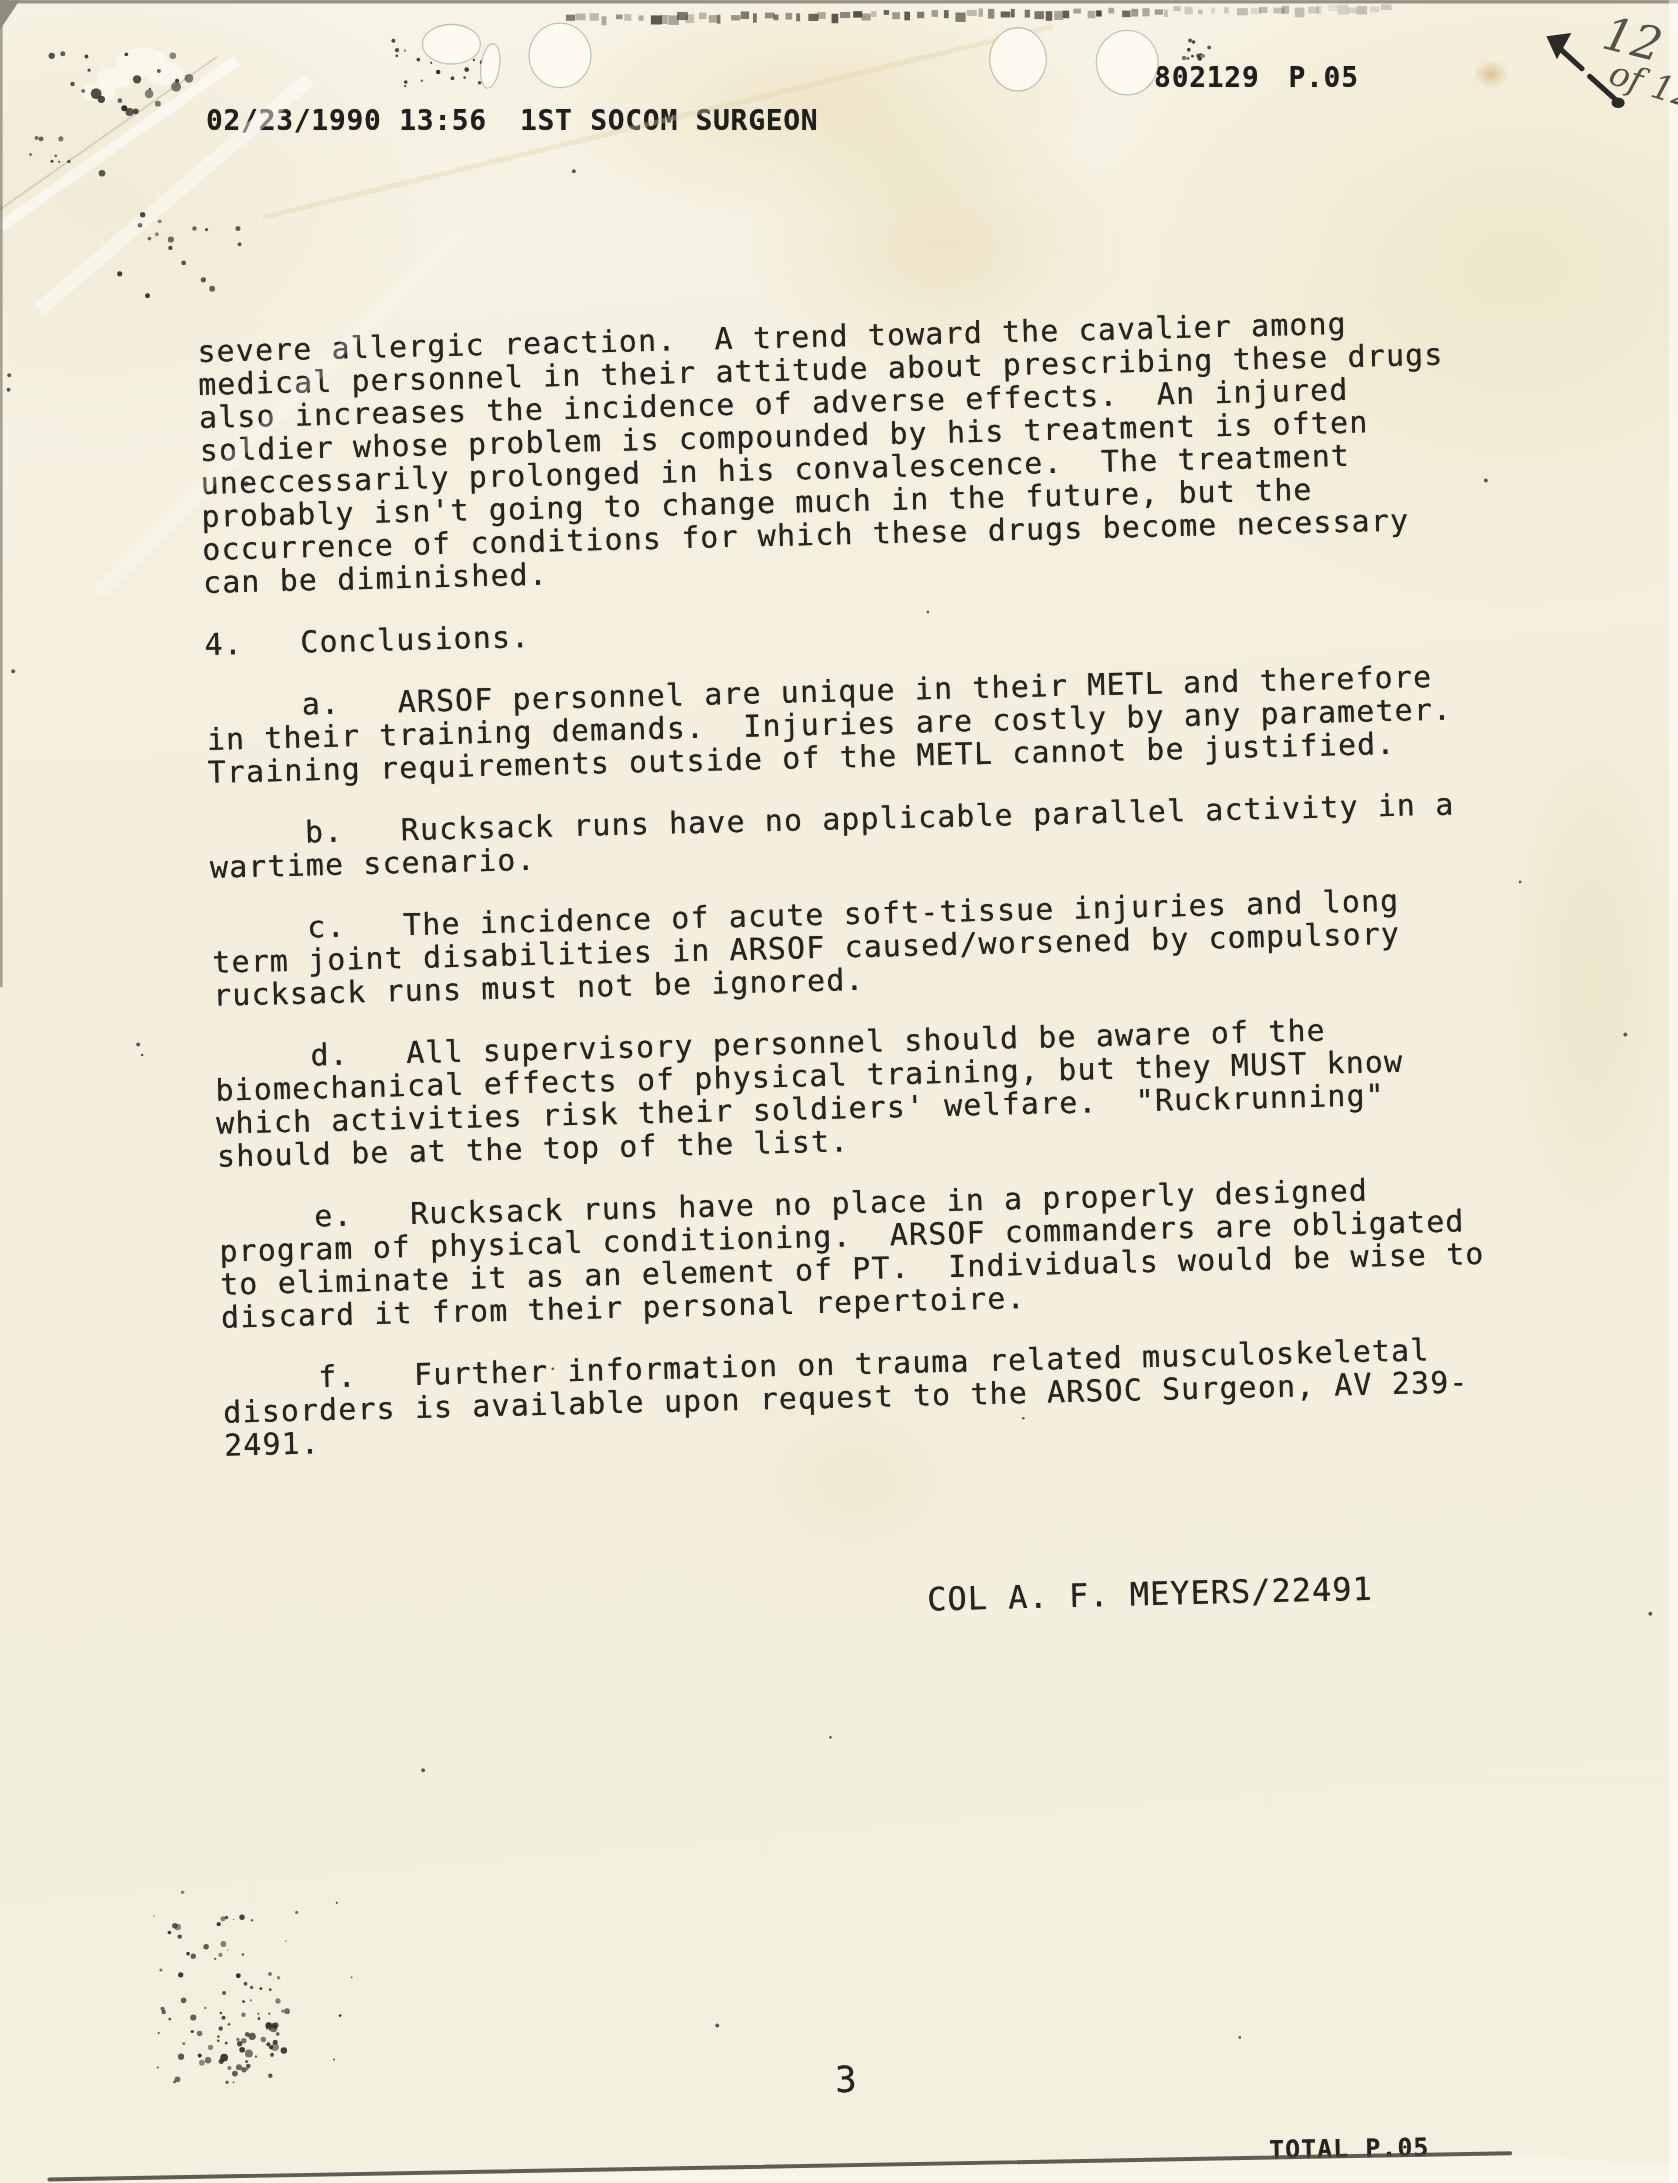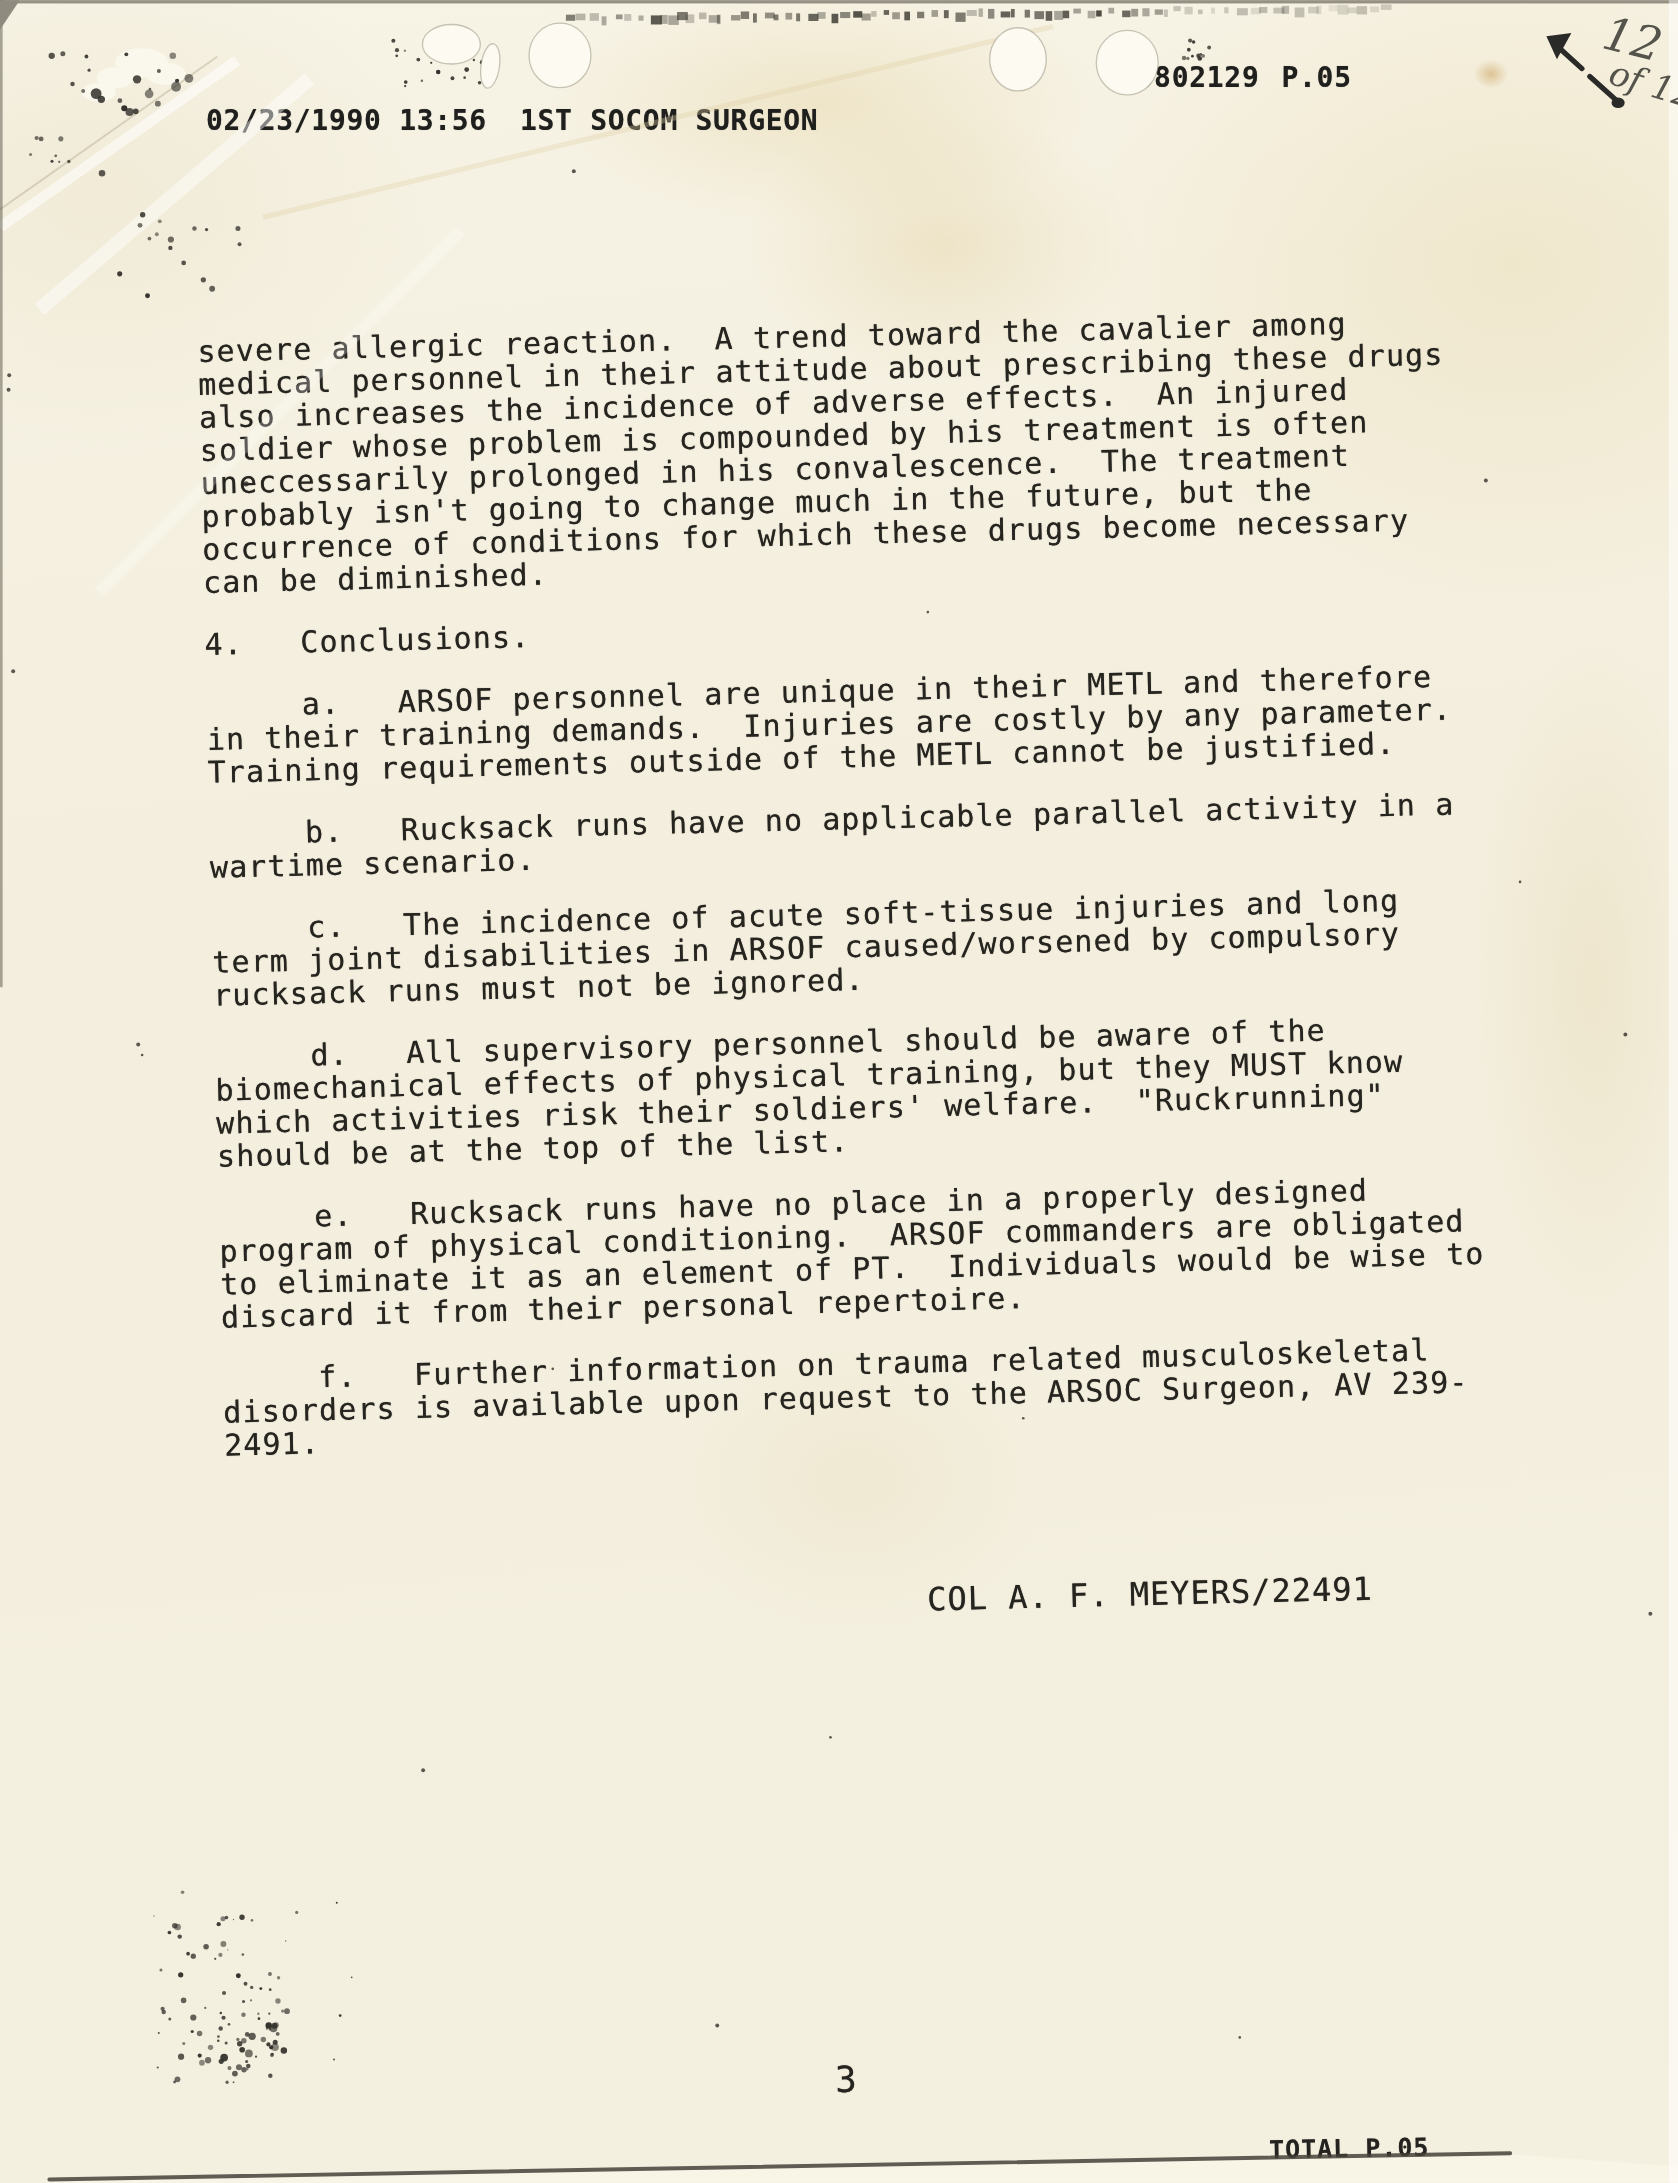--- a/index.html
+++ b/index.html
@@ -22,21 +22,21 @@
     position:absolute; left:206px; top:104px; white-space:pre;
     font-size:28px; letter-spacing:0.7px; color:#1f1f1d; font-weight:bold;
     text-shadow:0 0 0.7px rgba(30,30,28,.6);
   }
   .fax-left .station{margin-left:33px;}
   .fax-right{
     position:absolute; left:1119px; top:61px; white-space:pre;
     font-size:28px; letter-spacing:0.7px; color:#1f1f1d; font-weight:bold;
     text-shadow:0 0 0.7px rgba(30,30,28,.6);
   }
-  .fax-right .fpage{margin-left:22px;}
+  .fax-right .fpage{margin-left:29px;}
   .fax-footer{
     position:absolute; left:1269px; top:2134px; white-space:pre;
     font-size:25px; letter-spacing:1px; color:#24231f; font-weight:bold;
     transform:rotate(-1deg); text-shadow:0 0 0.7px rgba(30,30,28,.5);
   }
   
   .body-block{
     position:absolute; left:197px; top:335px; width:1356px;
     transform:rotate(-1.4deg); transform-origin:0 0;
     font-size:30px; line-height:33px; letter-spacing:1.1px;

